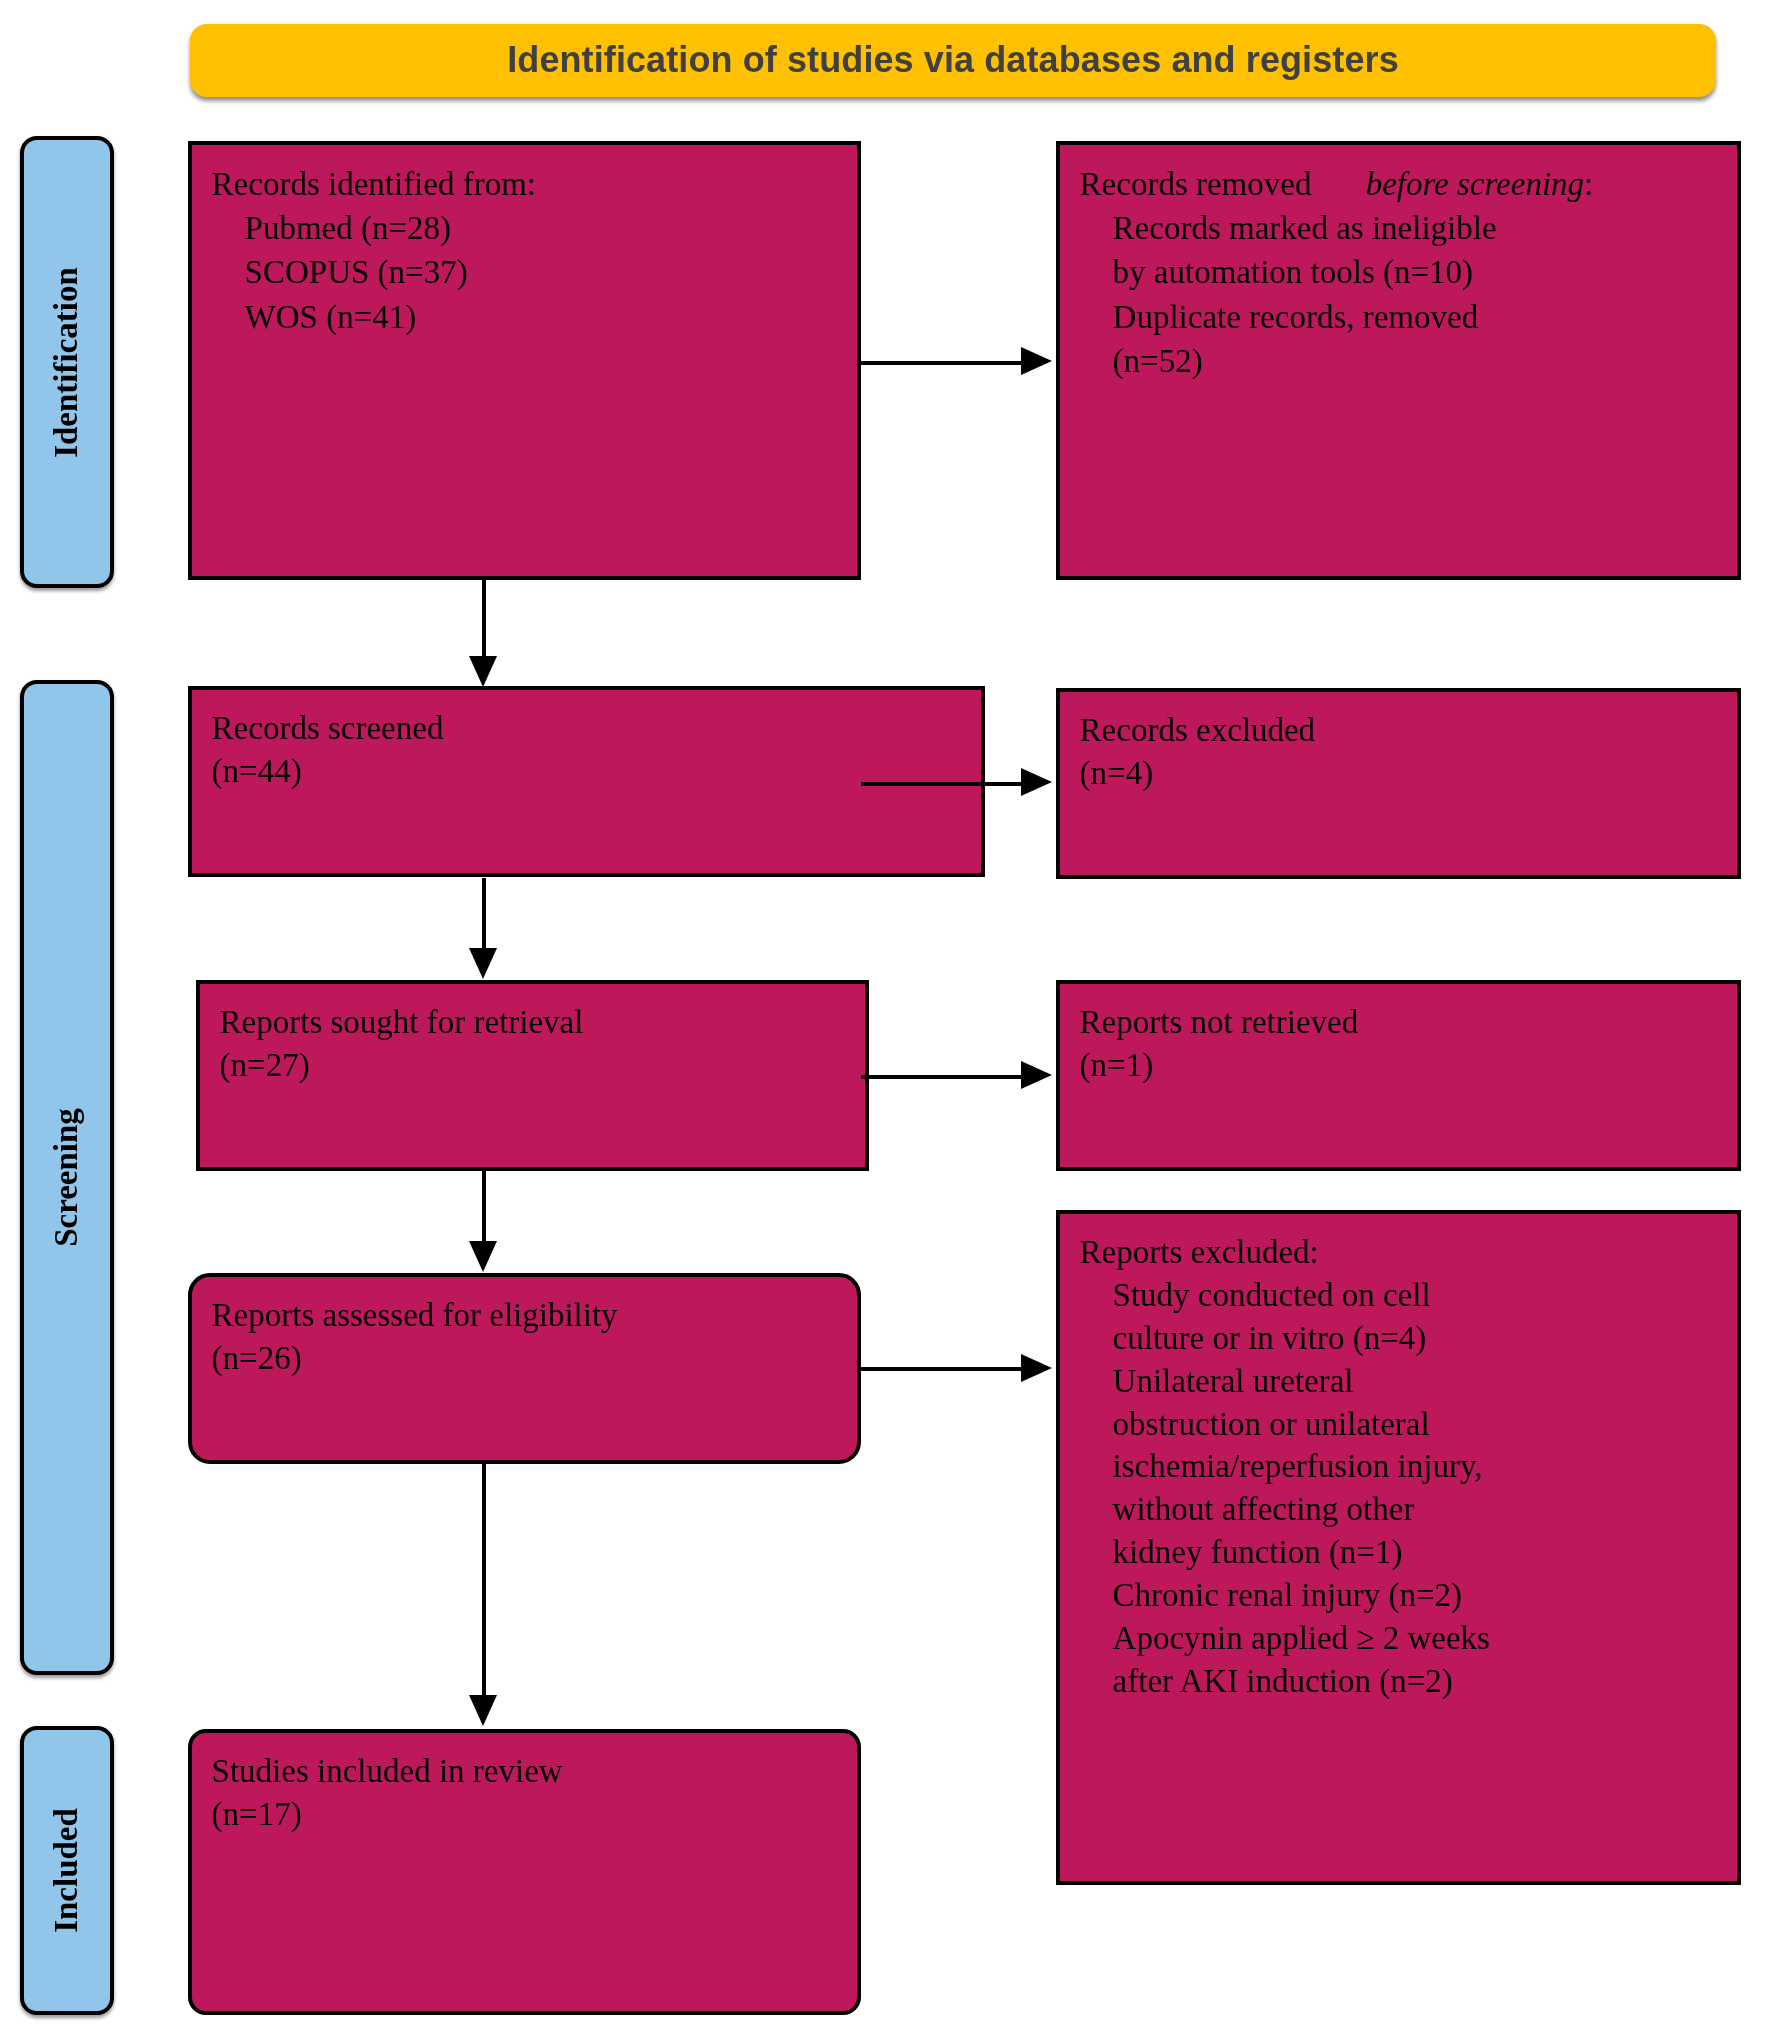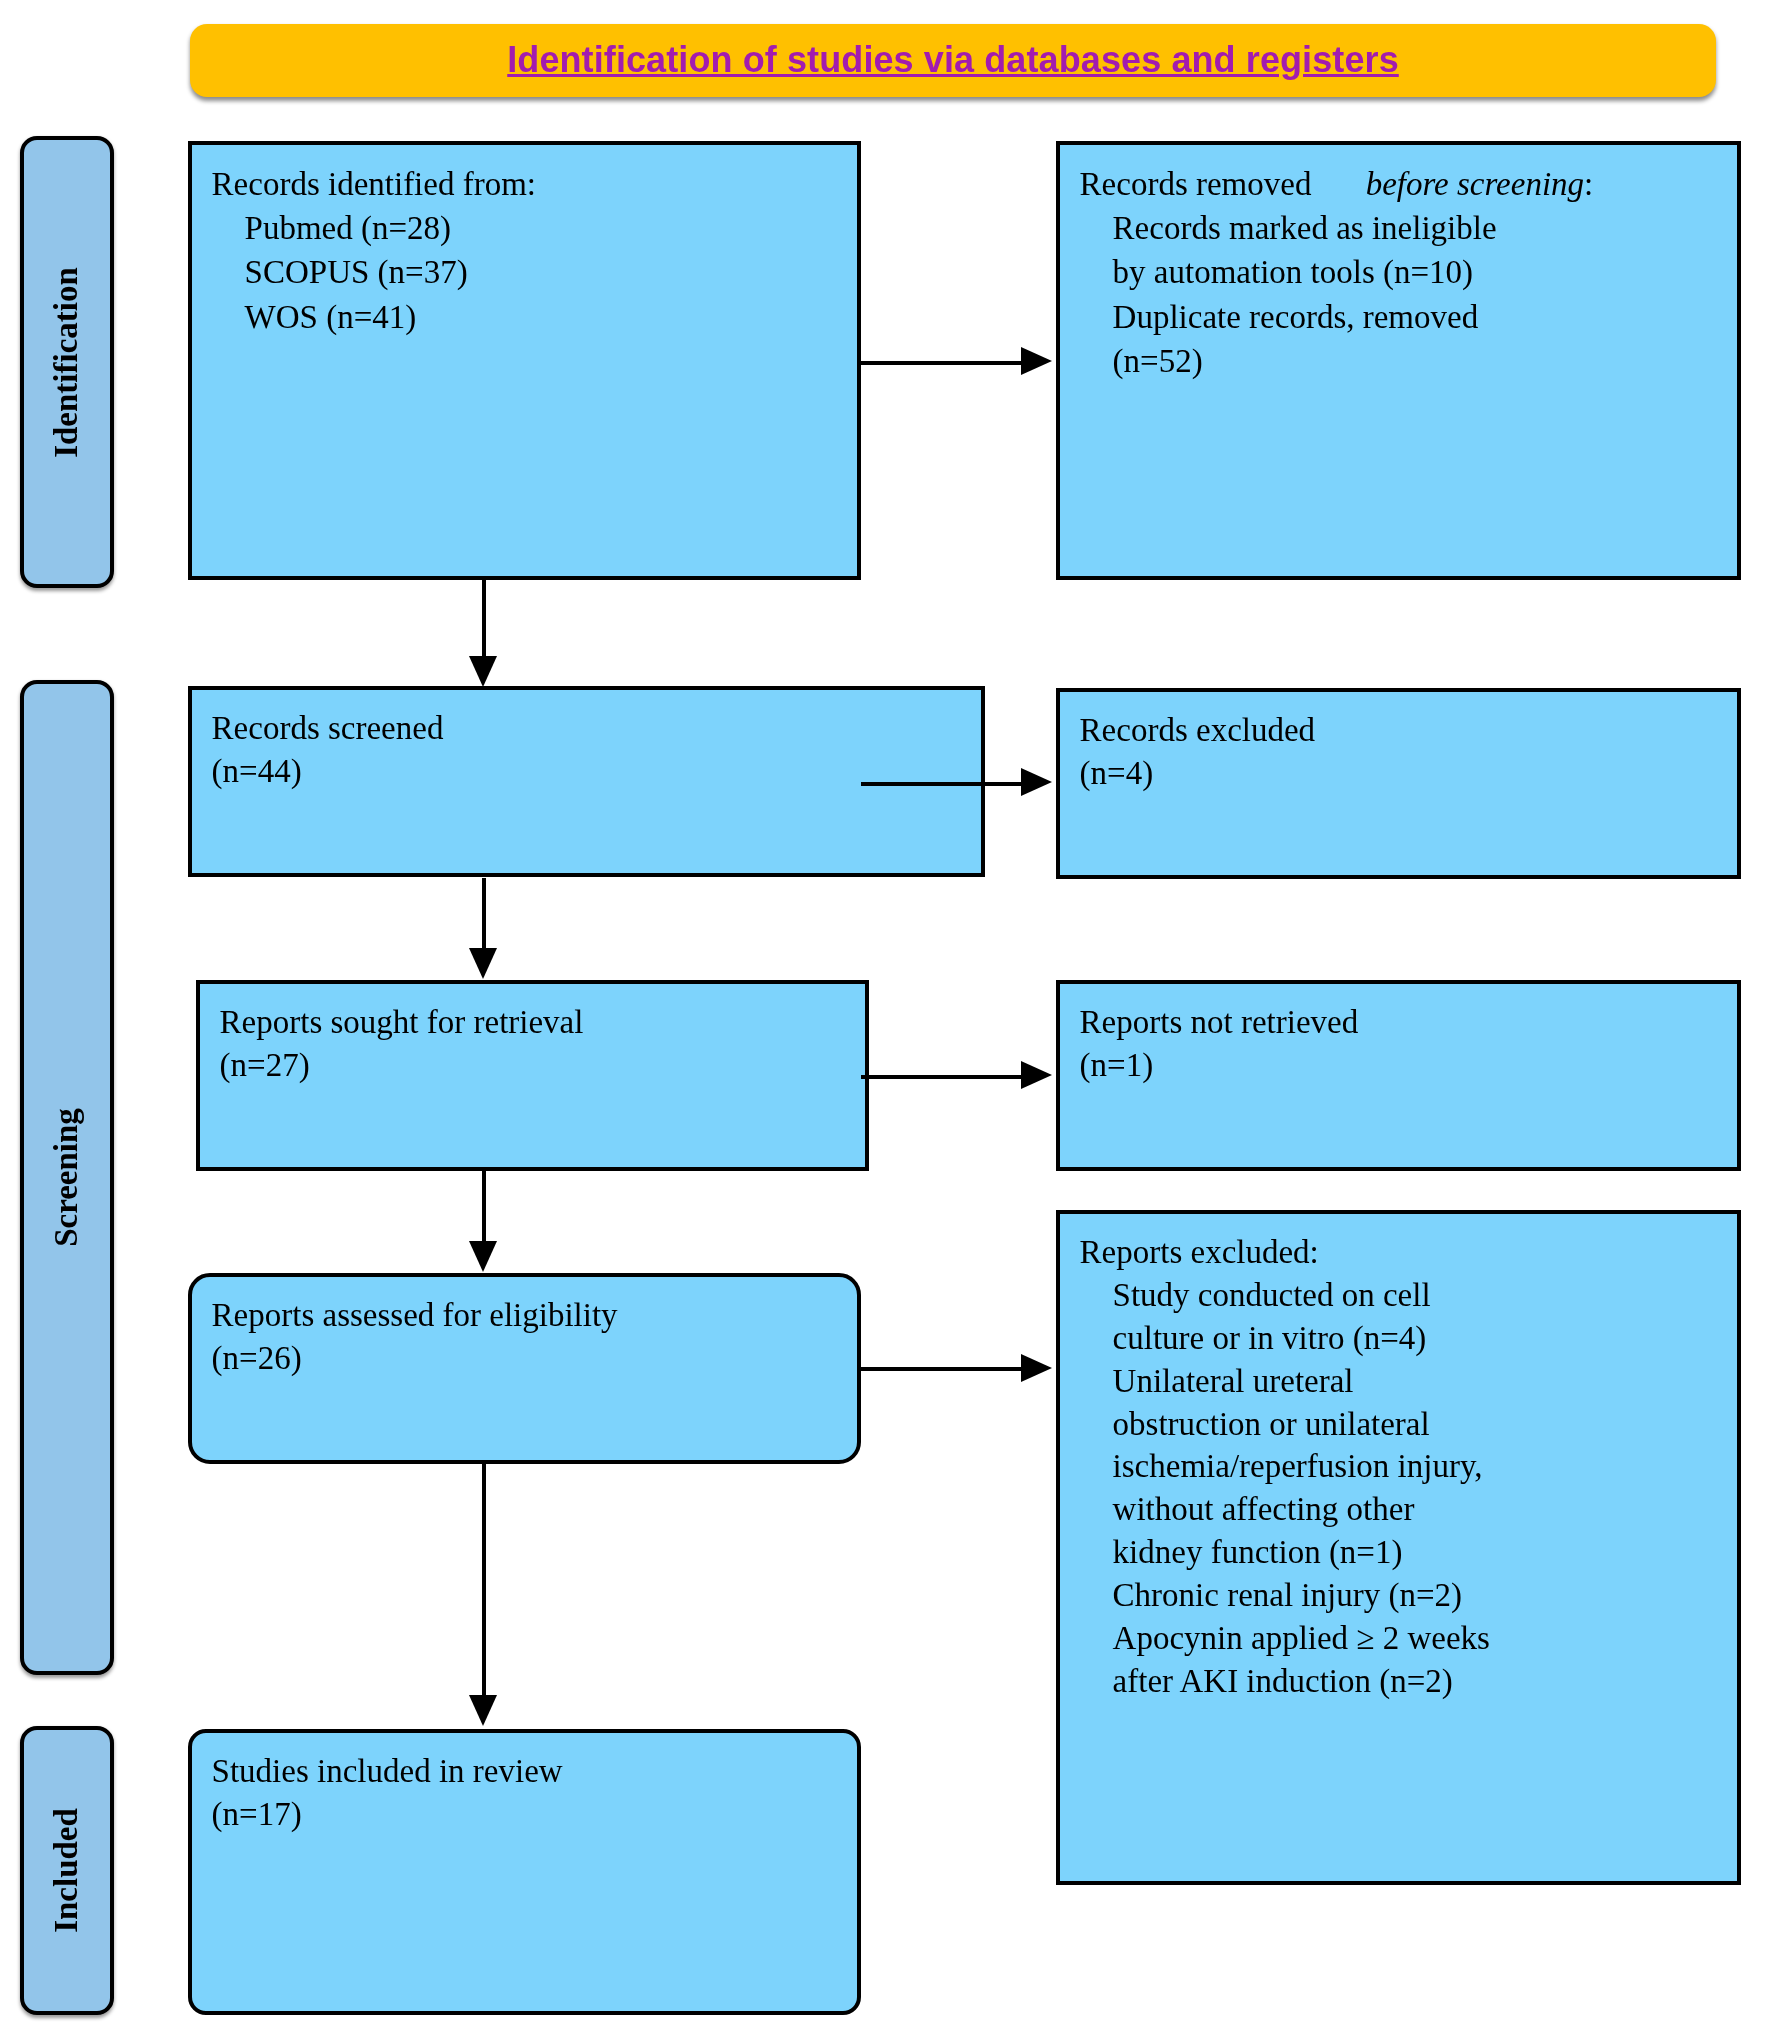--- a/index.html
+++ b/index.html
@@ -27,24 +27,23 @@
     border-radius: 17px;
     box-shadow: 0 3.3px 4.6px rgba(0,0,0,0.45);
     display: flex;
     align-items: center;
     justify-content: center;
   }
   .banner-text {
     font-family: "Liberation Sans", "DejaVu Sans", sans-serif;
     font-weight: bold;
     font-size: 36px;
-    color: #a21caf;
+    color: #404040;
     letter-spacing: 0.1px;
     white-space: nowrap;
-    text-decoration: underline;
   }
 
   
   .stage {
     position: absolute;
     background: #92C5EA;
     border: 4.6px solid #000000;
     border-radius: 17px;
     box-shadow: 0 2.6px 3.9px rgba(0,0,0,0.4);
     display: flex;
@@ -60,21 +59,21 @@
     transform: rotate(-90deg);
   }
 
   #stage-identification { left: 19.6px; top: 136px;  width: 86px; height: 444px; }
   #stage-screening      { left: 19.6px; top: 680px; width: 86px; height: 987px; }
   #stage-included       { left: 19.6px; top: 1726px; width: 86px; height: 281px; }
 
   
   .box {
     position: absolute;
-    background: #7dd3fc;
+    background: #be185d;
     border: 4.6px solid #000000;
     box-sizing: border-box;
     padding: 17px 19.6px;
   }
   .box-text {
     font-size: 33px;
     line-height: 1.30;
     color: #000000;
     white-space: pre-wrap;
   }

